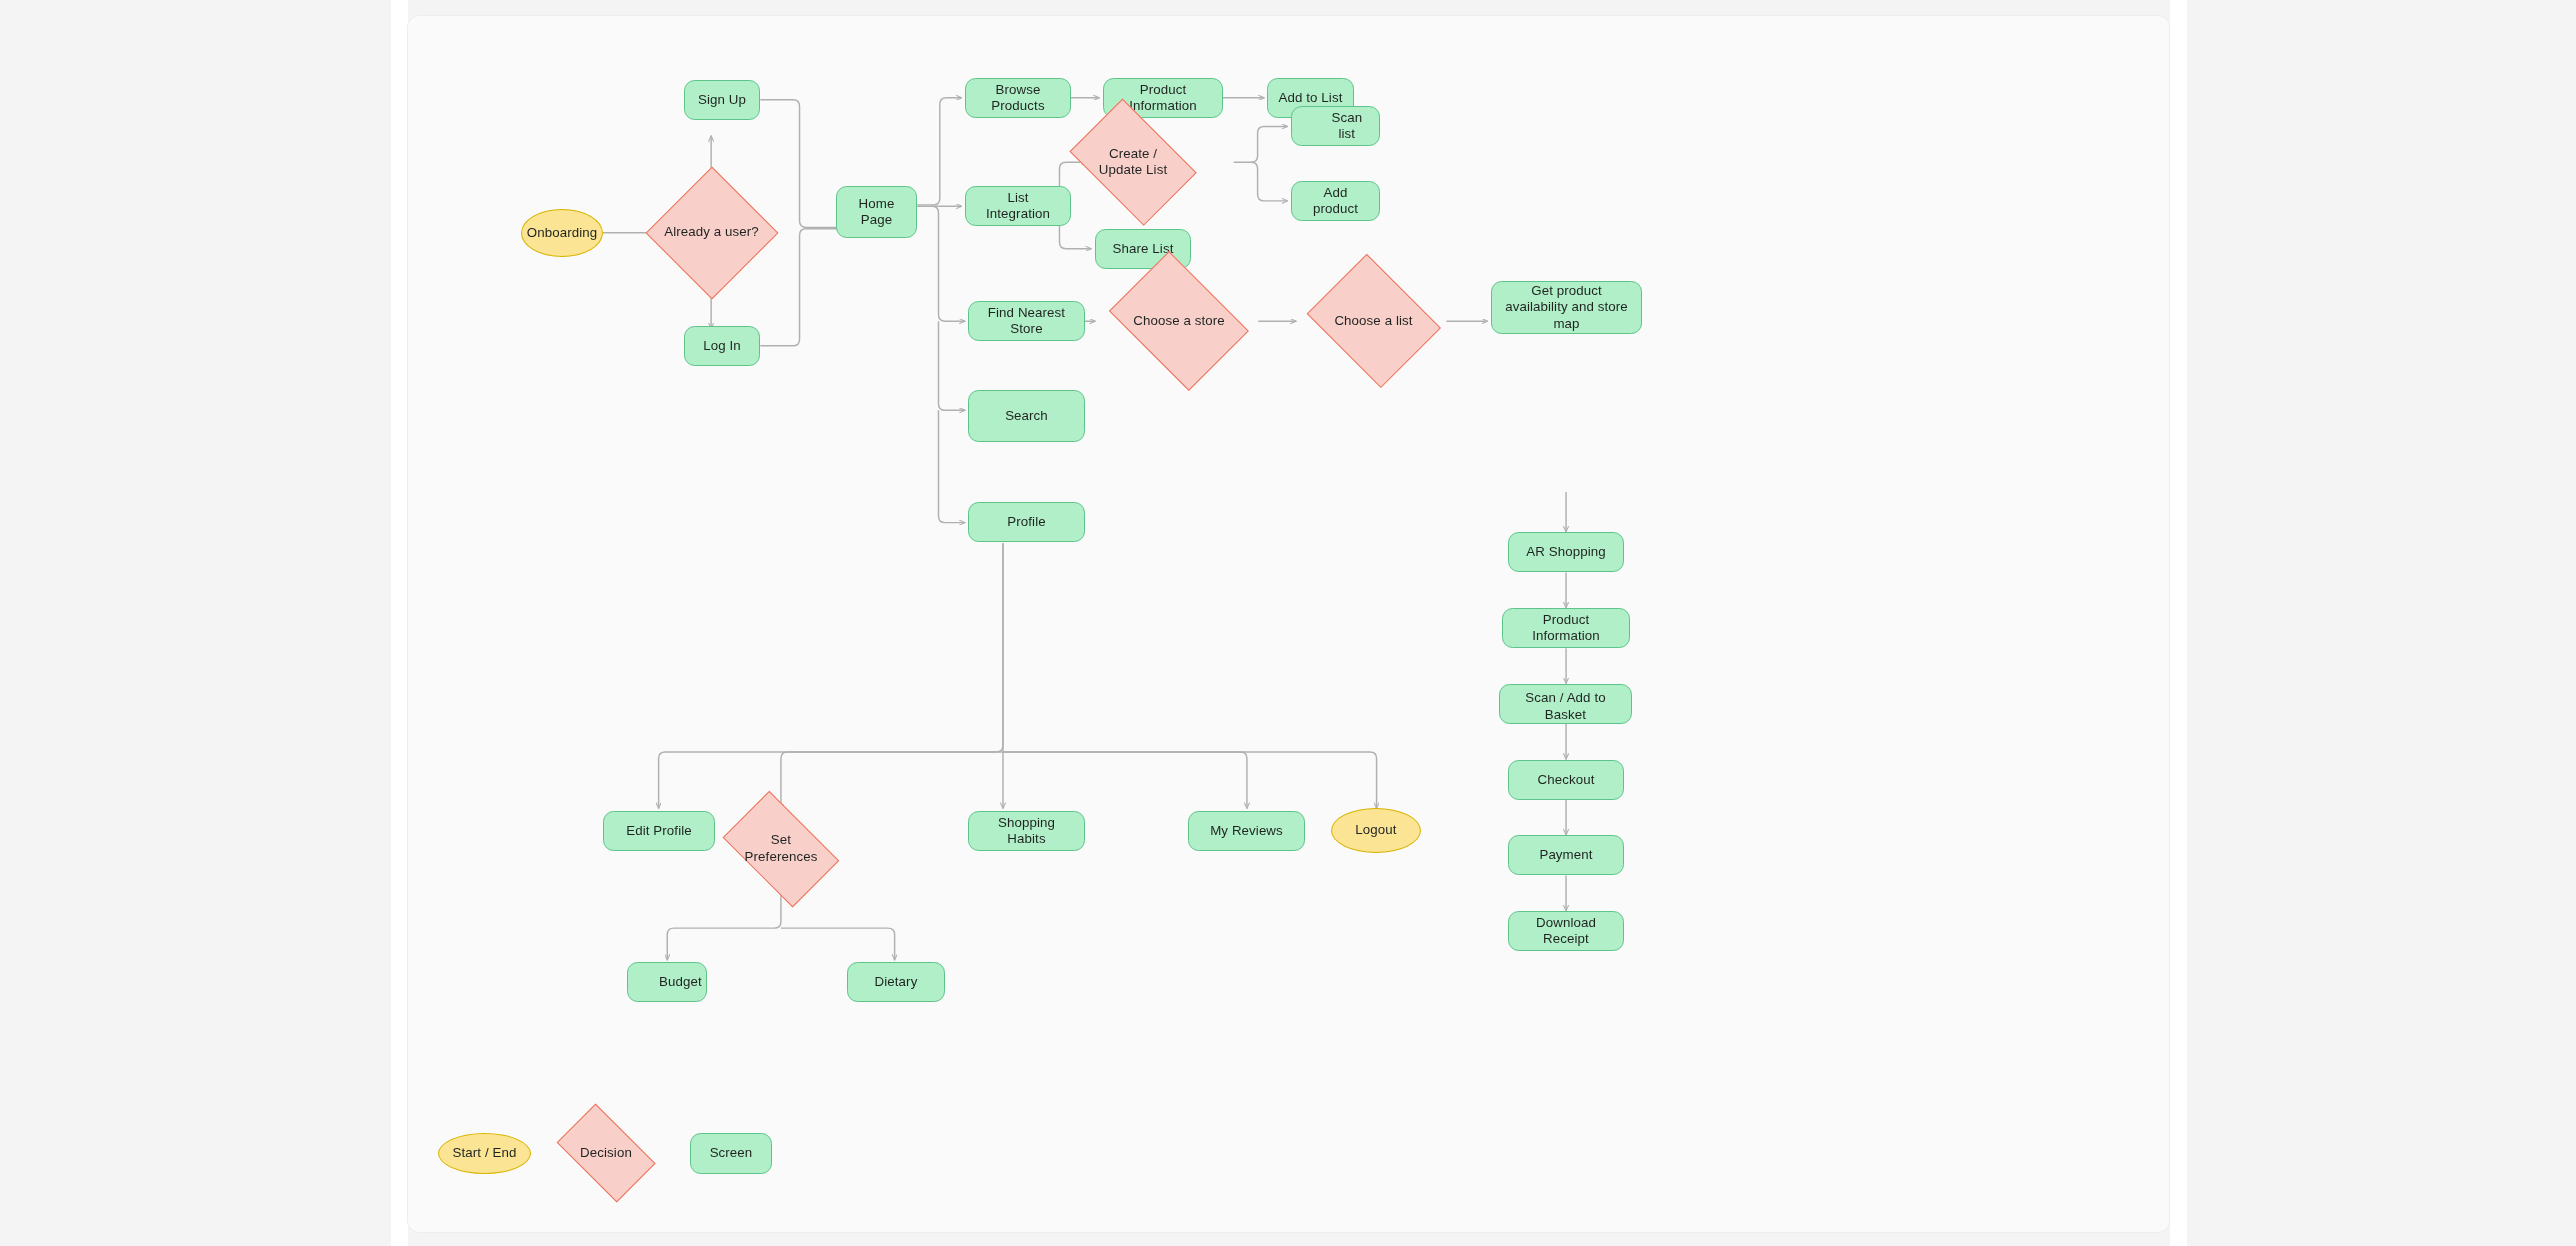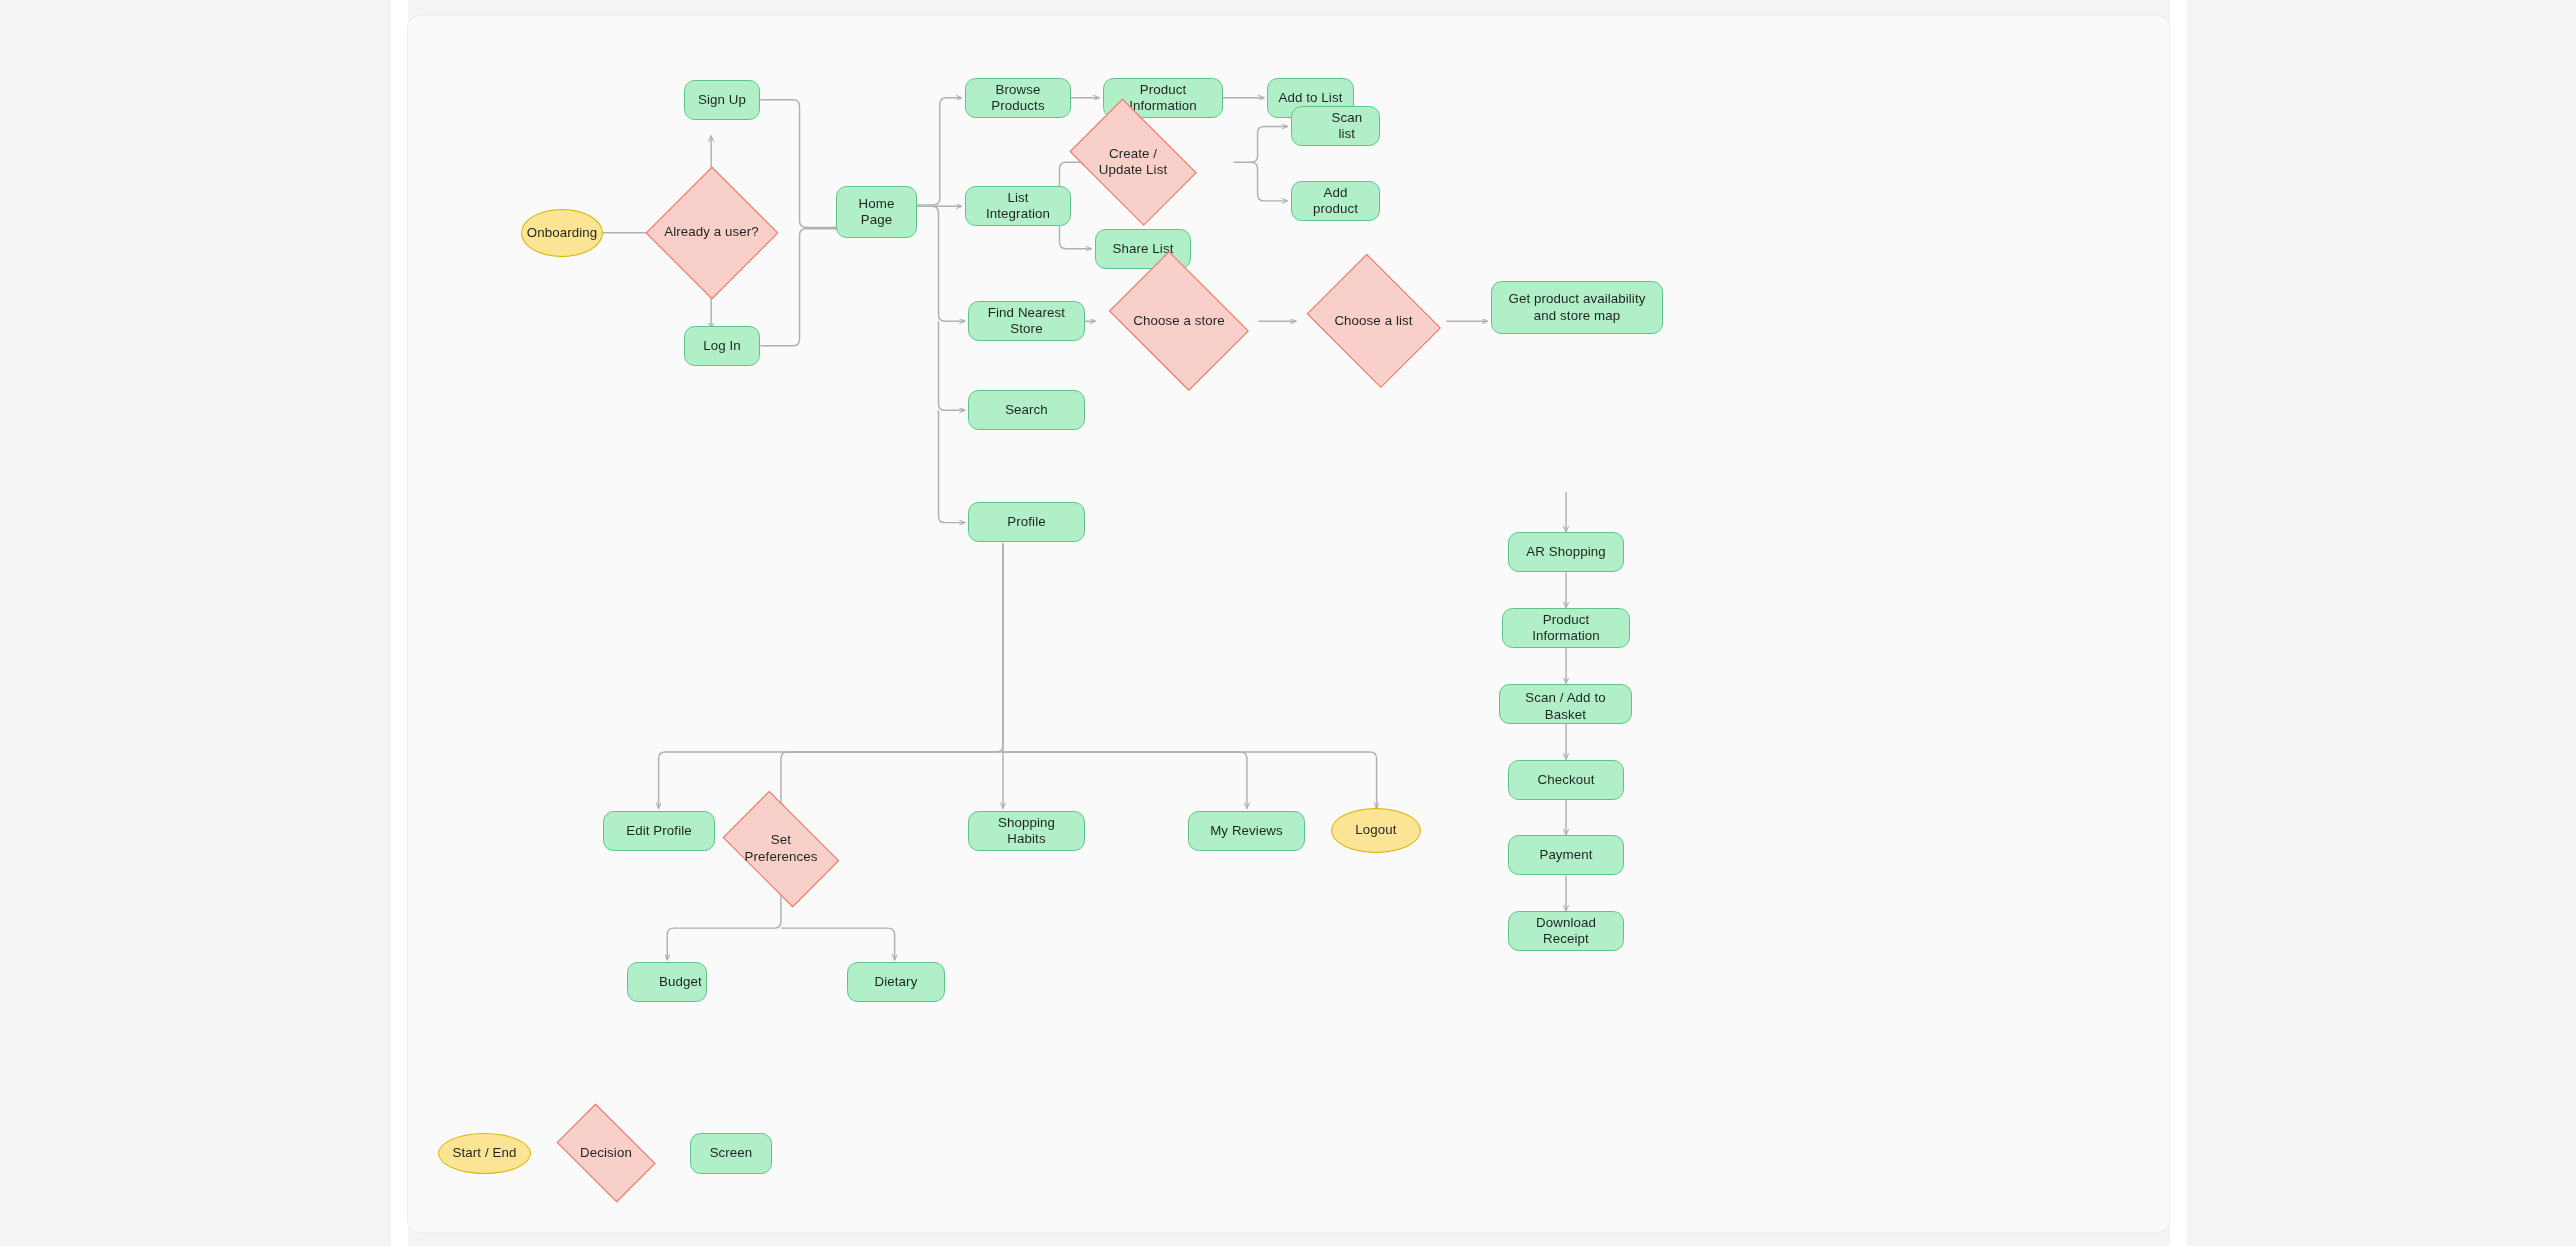--- a/index.html
+++ b/index.html
@@ -212,21 +212,21 @@
     <div class="node decision" style="left:691px;top:245px;width:160px;height:120px;">
       <span class="dia-shape"></span>
       <span class="dia-label" style="width:93px;">Choose a store</span>
     </div>
 
     <div class="node decision" style="left:891px;top:245px;width:149px;height:120px;">
       <span class="dia-shape"></span>
       <span class="dia-label" style="width:86px;">Choose a list</span>
     </div>
 
-    <div class="node screen" style="left:1083px;top:265px;width:172px;height:53px;">
+    <div class="node screen" style="left:1083px;top:265px;width:151px;height:53px;">
       <span>Get product availability and store map</span>
     </div>
 
     <div class="node screen" style="left:1100px;top:516px;width:116px;height:40px;">
       <span>AR Shopping</span>
     </div>
 
     <div class="node screen" style="left:1094px;top:592px;width:128px;height:40px;">
       <span>Product Information</span>
     </div>
@@ -240,21 +240,21 @@
     </div>
 
     <div class="node screen" style="left:1100px;top:819px;width:116px;height:40px;">
       <span>Payment</span>
     </div>
 
     <div class="node screen" style="left:1100px;top:895px;width:116px;height:40px;">
       <span>Download Receipt</span>
     </div>
 
-    <div class="node screen" style="left:560px;top:374px;width:117px;height:40px;">
+    <div class="node screen" style="left:560px;top:374px;width:117px;height:52px;">
       <span>Search</span>
     </div>
 
     <div class="node screen" style="left:560px;top:486px;width:117px;height:40px;">
       <span>Profile</span>
     </div>
 
     <div class="node screen" style="left:195px;top:795px;width:112px;height:40px;">
       <span>Edit Profile</span>
     </div>

